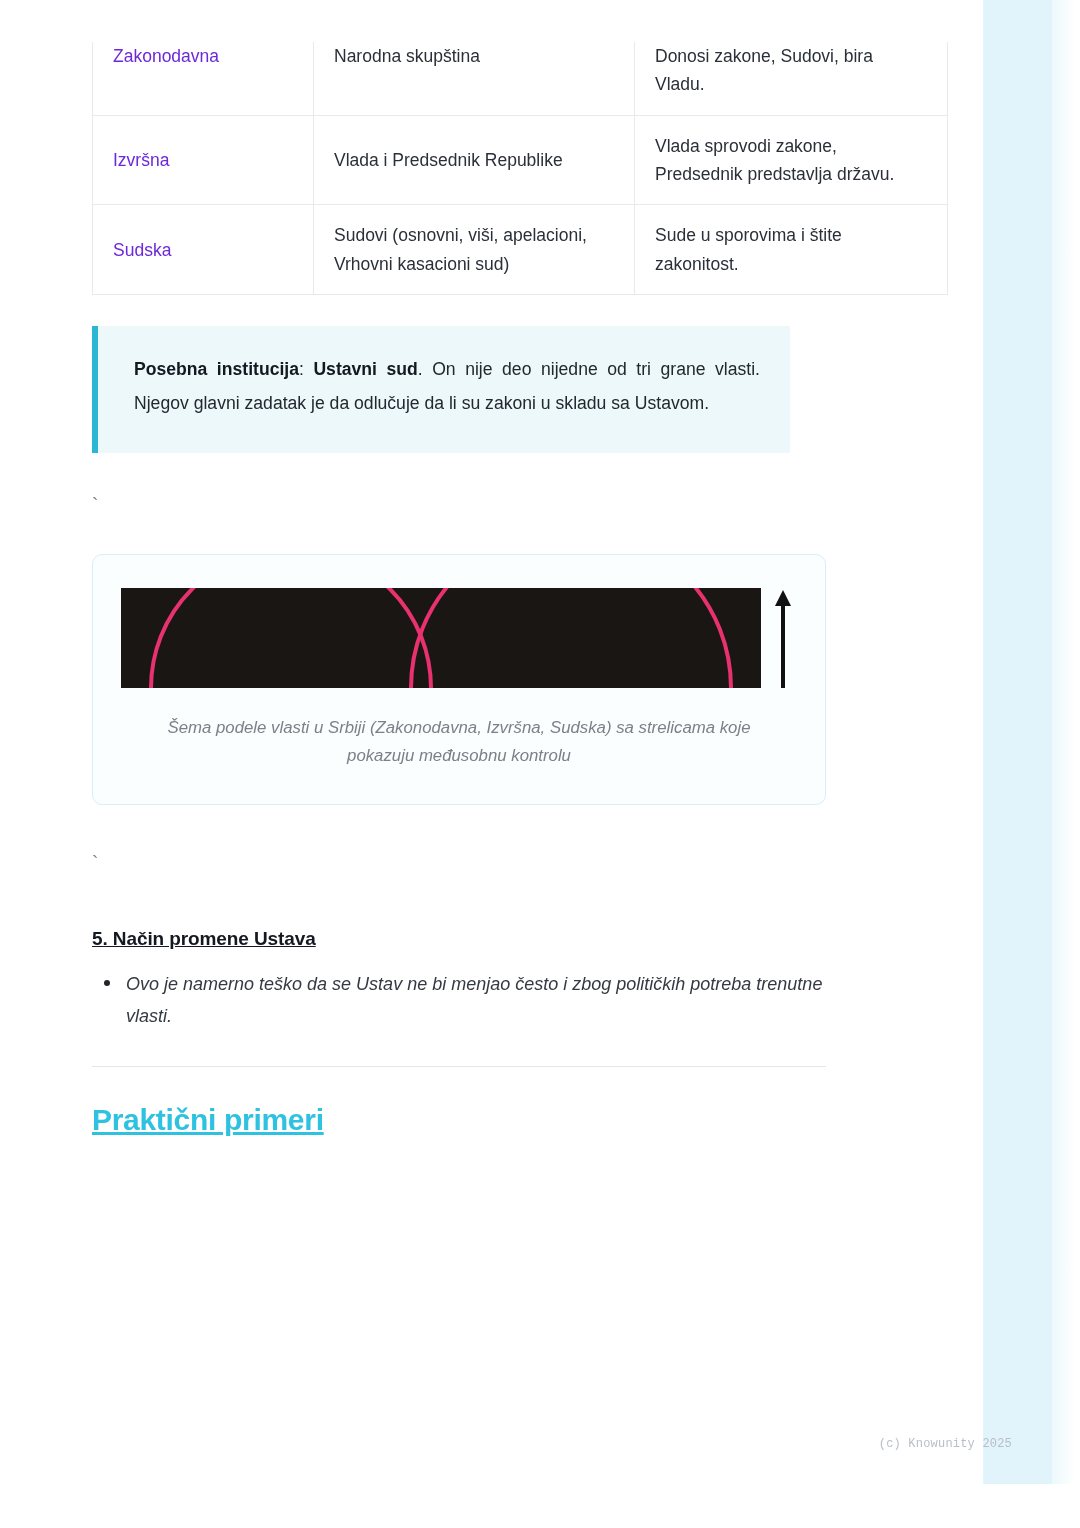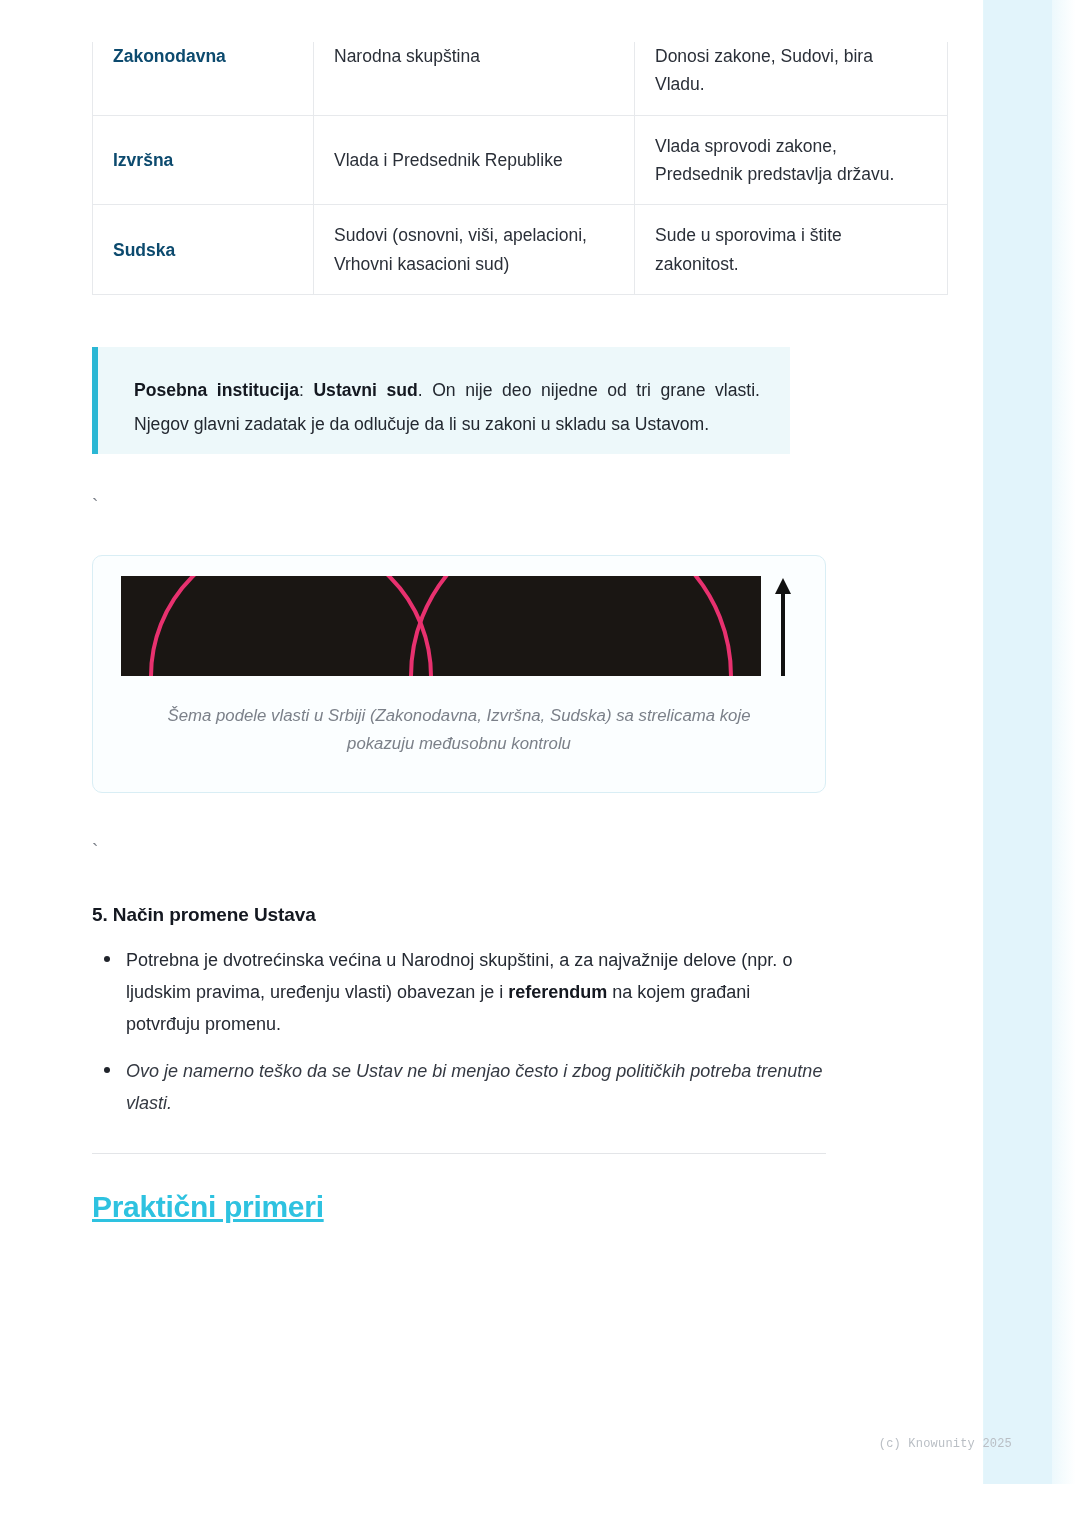--- a/index.html
+++ b/index.html
@@ -59,45 +59,45 @@
   table.gov-table td {
     border: 1px solid #e7e9ec;
     padding: 16px 20px;
     font-size: 17.5px;
     line-height: 1.62;
     color: #2a2f38;
     vertical-align: middle;
   }
   table.gov-table td.col-branch {
     width: 180px;
-    font-weight: bold;
-    color: #0c4a6e;
+    font-weight: normal;
+    color: #6d28d9;
   }
   table.gov-table td.col-org {
     width: 280px;
   }
   table.gov-table td.col-role {
     width: 272px;
   }
   table.gov-table tr.row-first td {
     border-top: none;
     padding-top: 0;
     height: 52px;
     vertical-align: top;
   }
   table.gov-table tr.row-first td.col-branch {
     vertical-align: top;
   }
 
   
   .callout {
-    margin-top: 52px;
+    margin-top: 31px;
     background: #edf8fa;
     border-left: 6px solid #2bb7d4;
-    padding: 26px 30px 12px 36px;
+    padding: 26px 30px 32px 36px;
     width: 698px;
     box-sizing: border-box;
   }
   .callout p {
     margin: 0;
     font-size: 17.6px;
     line-height: 1.95;
     color: #232830;
     text-align: justify;
   }
@@ -114,46 +114,47 @@
   .tick-2 { margin-top: 48px; }
 
   
   .figure-card {
     margin-top: 40px;
     width: 734px;
     box-sizing: border-box;
     border: 1px solid #d9eef5;
     border-radius: 10px;
     background: #fbfeff;
-    padding: 20px 28px 34px 28px;
+    padding: 33px 28px 34px 28px;
   }
   .figure-img {
     position: relative;
     width: 676px;
     height: 100px;
     margin: 0 auto;
   }
   .figure-img svg { display: block; }
   .figure-caption {
     margin: 26px auto 0 auto;
     width: 620px;
     text-align: center;
     font-style: italic;
     font-size: 16.8px;
     line-height: 1.68;
     color: #7b8089;
   }
 
   
   h3.section-heading {
-    margin: 44px 0 0 0;
+    margin: 56px 0 0 0;
     font-size: 19px;
     font-weight: bold;
     color: #141820;
     letter-spacing: -0.1px;
+    text-decoration: underline;
   }
   ul.bullets {
     margin: 18px 0 0 0;
     padding: 0 0 0 30px;
     list-style: none;
   }
   ul.bullets li {
     position: relative;
     font-size: 18px;
     line-height: 1.78;
@@ -250,23 +251,20 @@
         </svg>
       </div>
       <div class="figure-caption">Šema podele vlasti u Srbiji (Zakonodavna, Izvršna, Sudska) sa strelicama koje pokazuju međusobnu kontrolu</div>
     </div>
 
     <div class="tick tick-2">`</div>
 
     <h3 class="section-heading">5. Način promene Ustava</h3>
 
     <ul class="bullets">
-      <li>
-        <span>Potrebna je dvotrećinska većina u Narodnoj skupštini, a za najvažnije delove (npr. o ljudskim pravima, uređenju vlasti) obavezan je i </span><b>referendum</b><span> na kojem građani potvrđuju promenu.</span>
-      </li>
       <li class="italic">
         <span>Ovo je namerno teško da se Ustav ne bi menjao često i zbog političkih potreba trenutne vlasti.</span>
       </li>
     </ul>
 
     <hr class="divider">
 
     <h2 class="big-heading">Praktični primeri</h2>
   </div>
 

